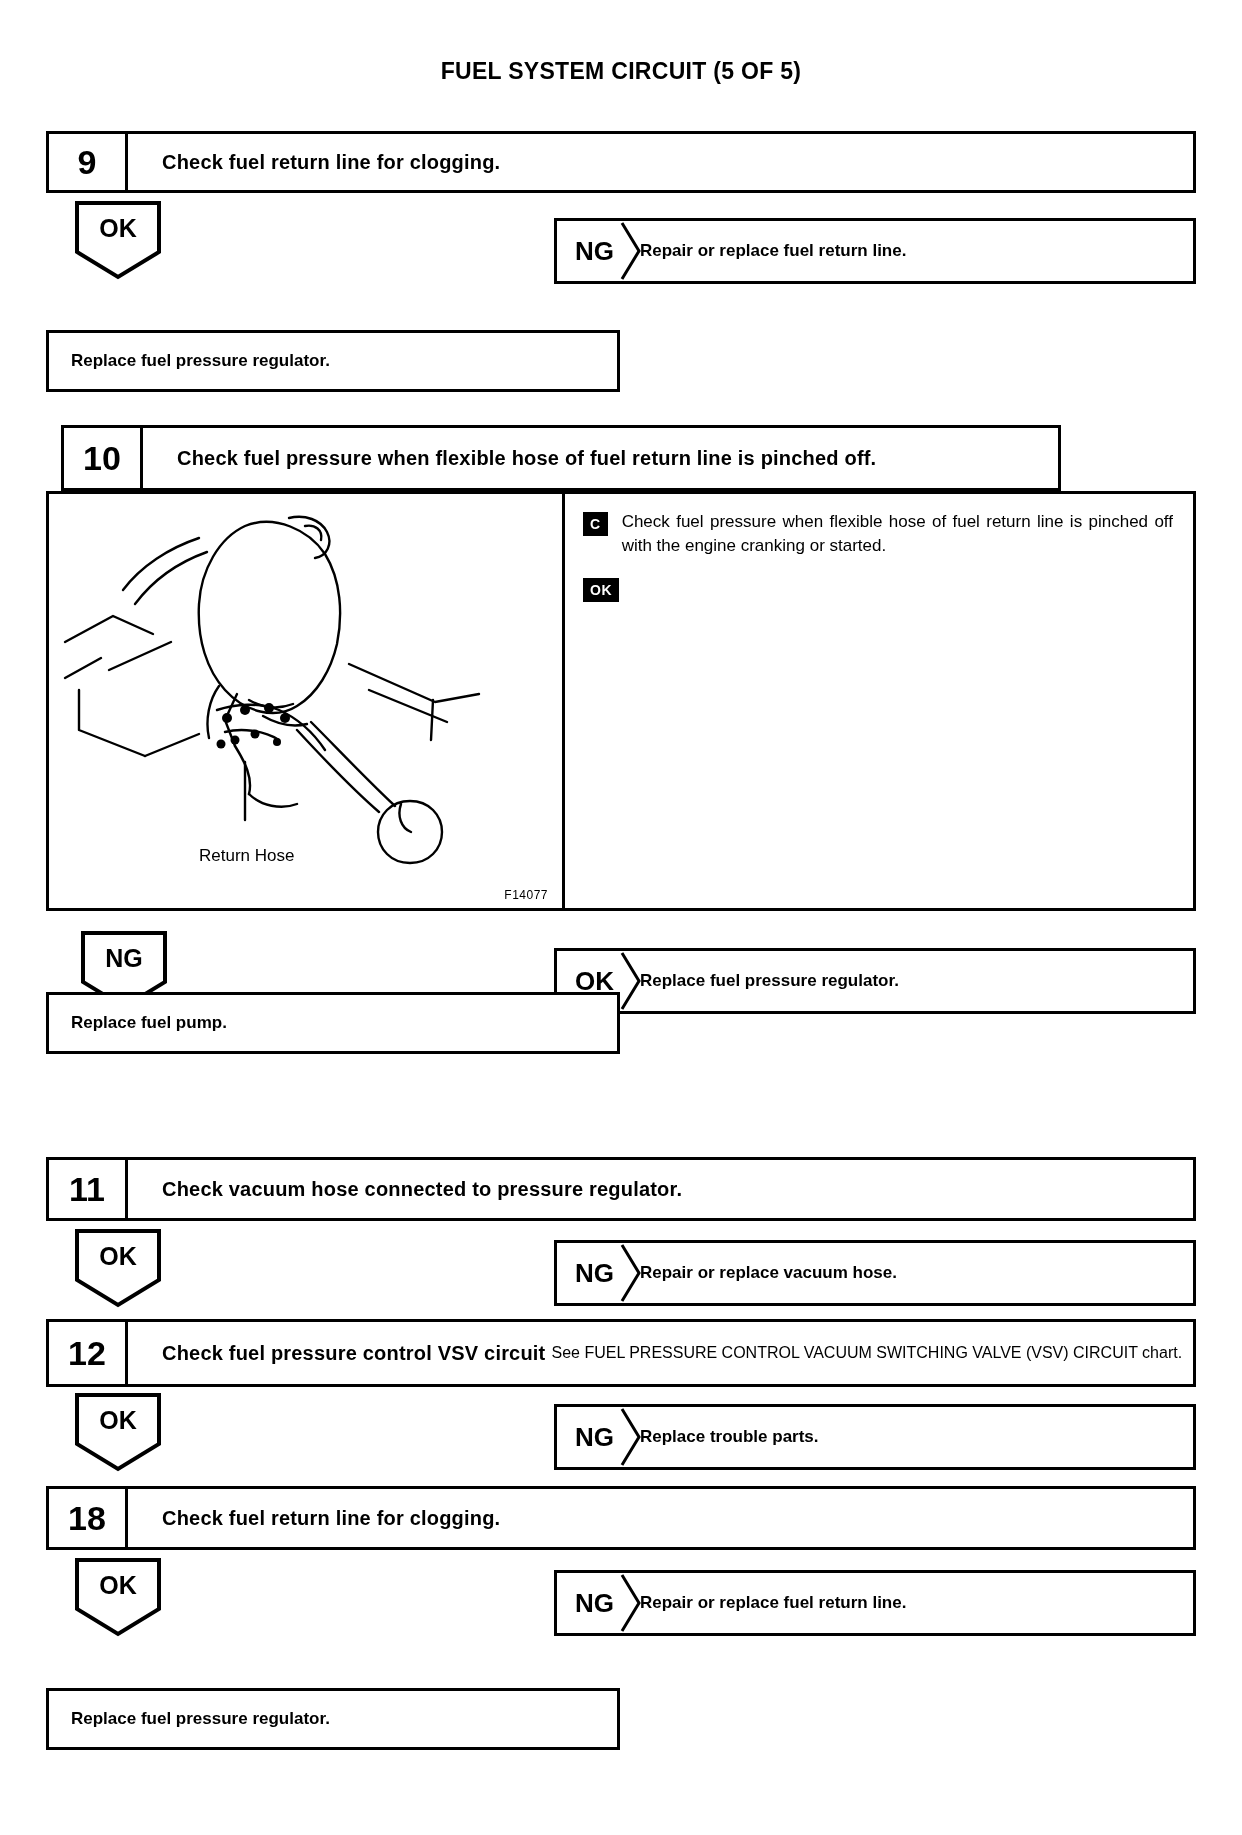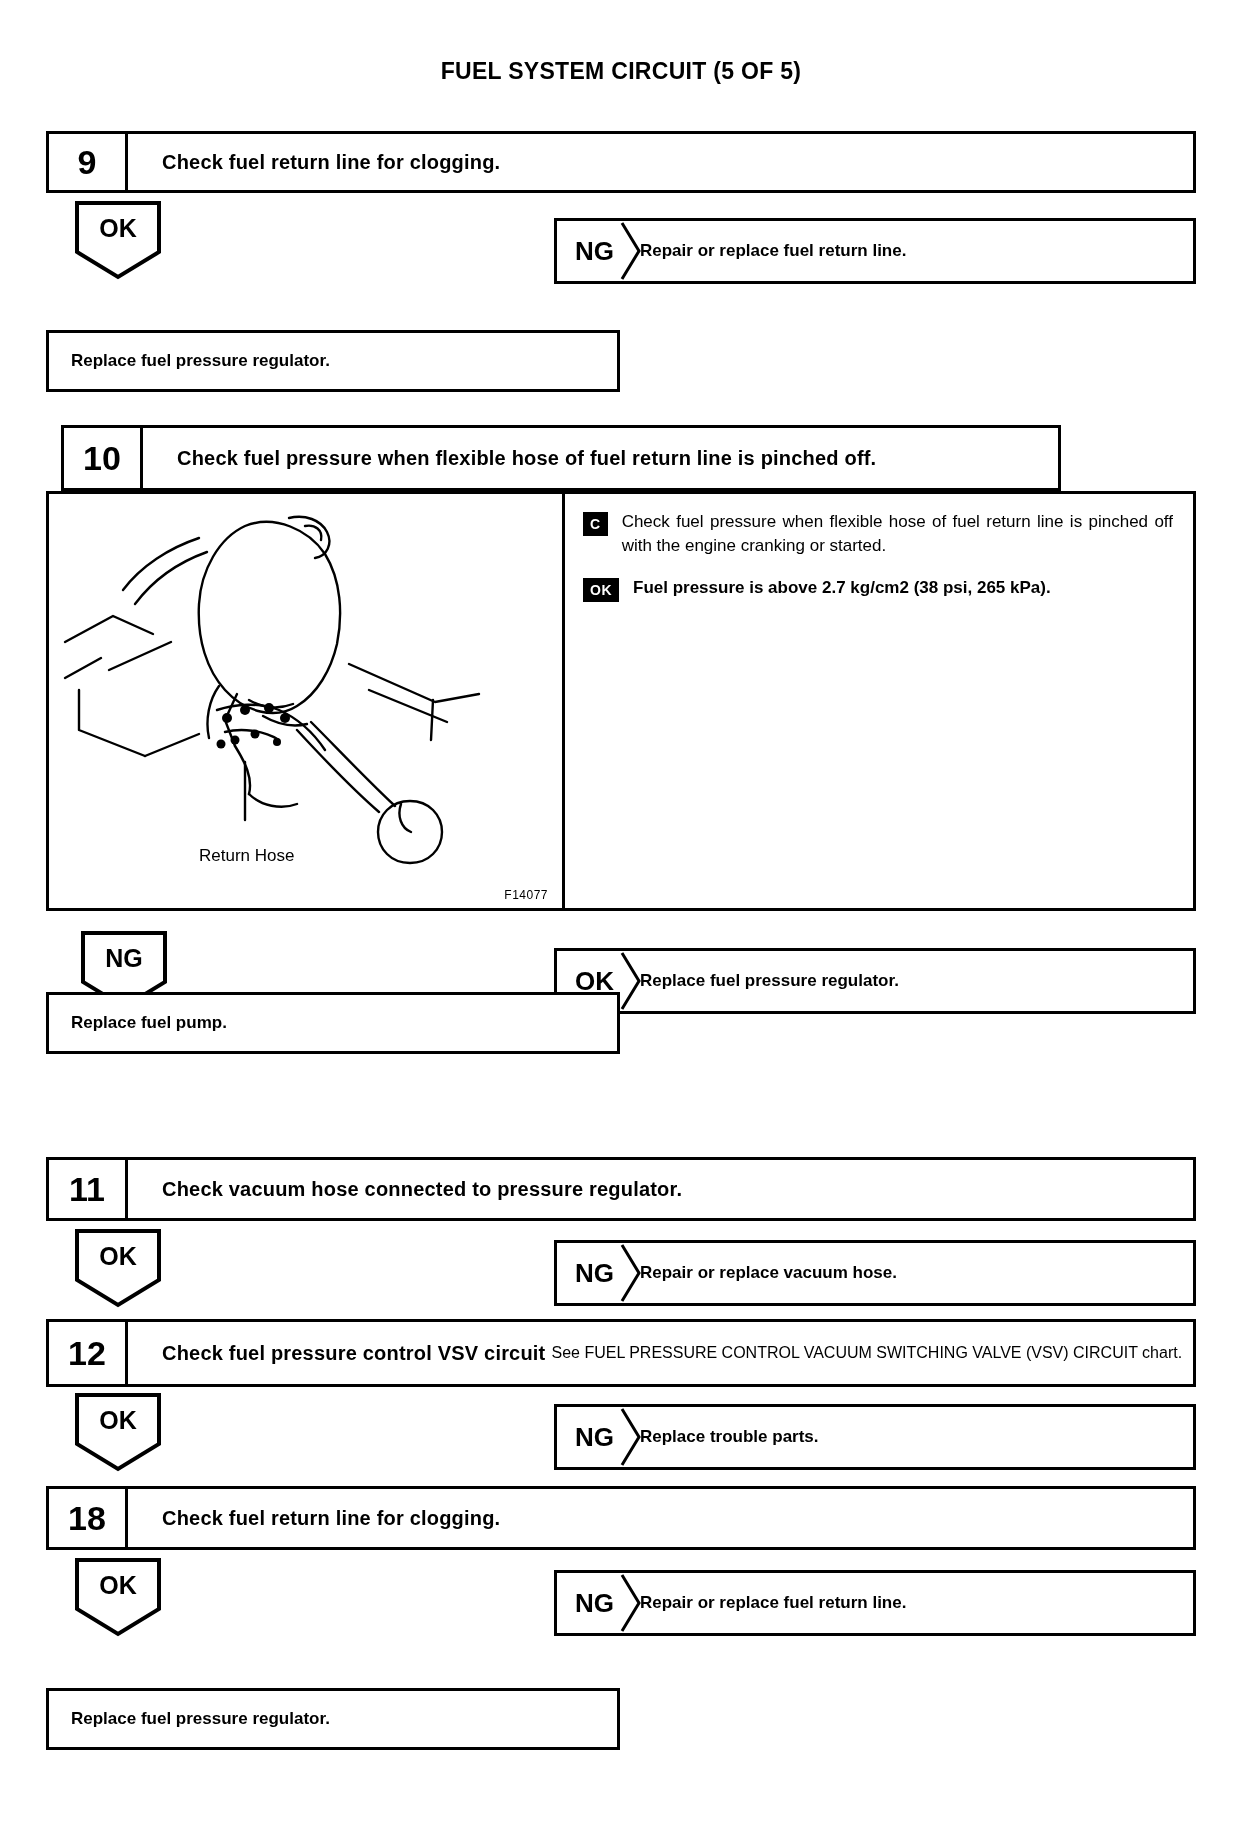--- a/index.html
+++ b/index.html
@@ -283,21 +283,20 @@
       <div class="fig-code">F14077</div>
     </div>
 
     <div class="illus-right">
       <div class="hint-row">
         <span class="hint-badge">C</span>
         <span class="hint-text">Check fuel pressure when flexible hose of fuel return line is pinched off with the engine cranking or started.</span>
       </div>
       <div class="hint-row">
         <span class="hint-badge">OK</span>
-        <span class="hint-text bold">Fuel pressure is above 2.7 kg/cm2 (38 psi, 265 kPa).</span>
       </div>
     </div>
   </div>
 
   <div class="tag-arrow" style="left:80px; top:930px;">
     <svg width="88" height="80" viewBox="0 0 88 80">
       <polygon points="3,3 85,3 85,52 44,77 3,52" fill="#ffffff" stroke="#000000" stroke-width="4"></polygon>
     </svg>
     <div class="lbl">NG</div>
   </div>

